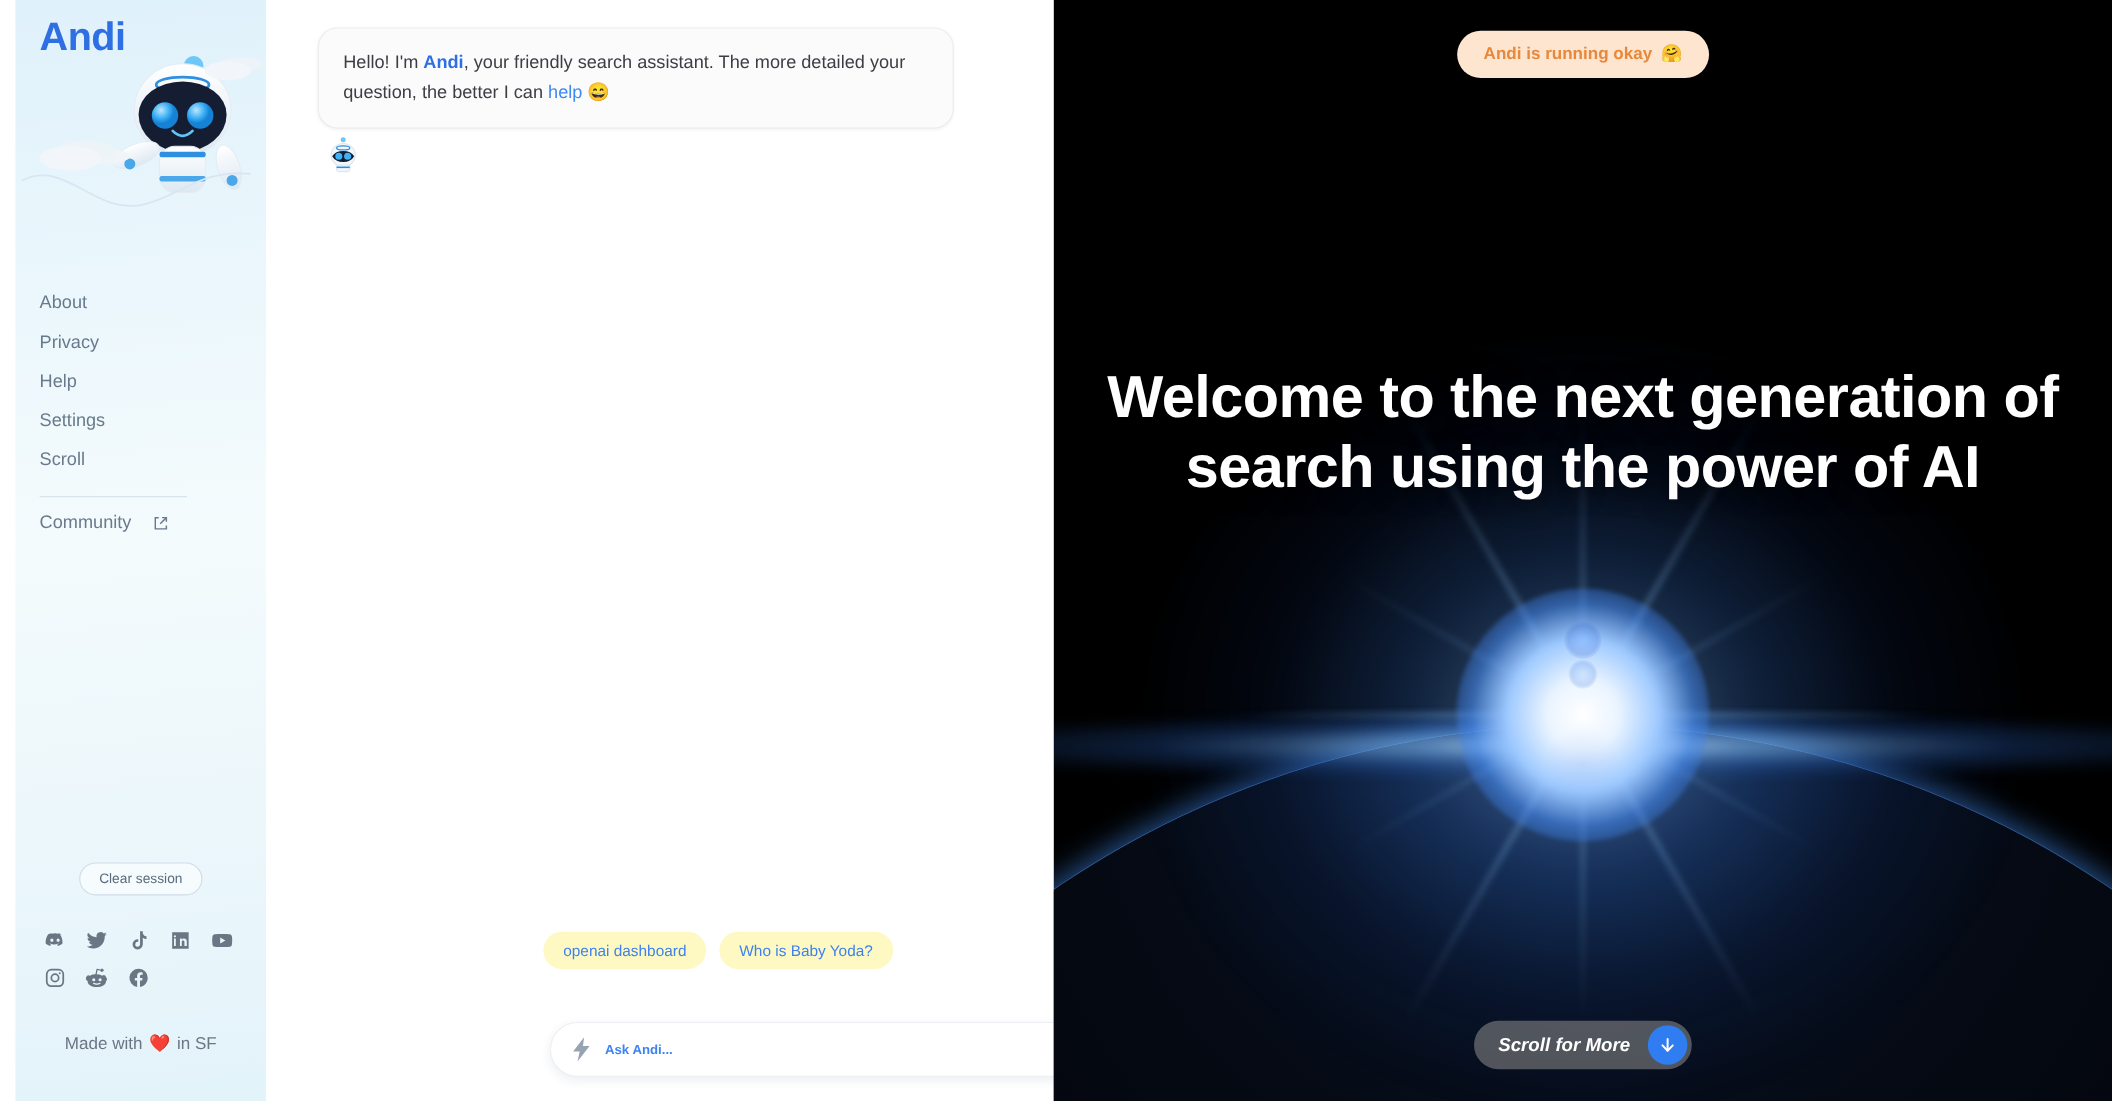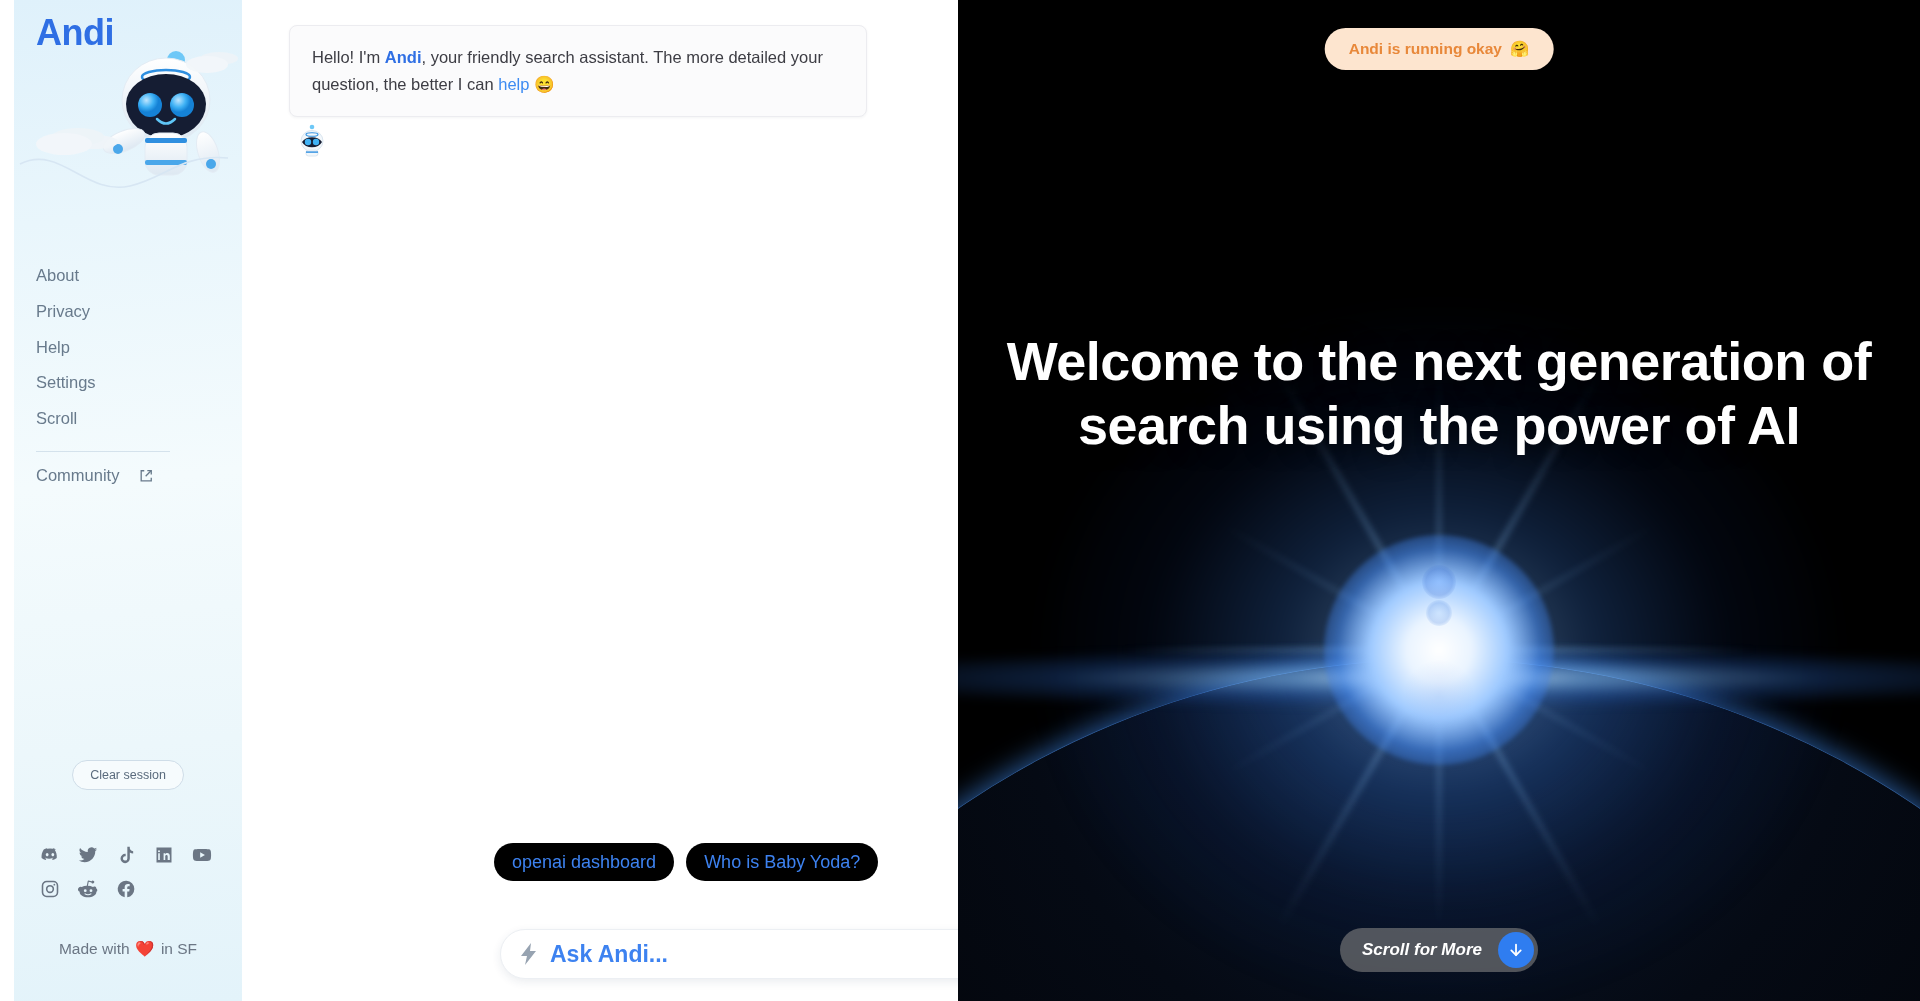--- a/index.html
+++ b/index.html
@@ -30,60 +30,60 @@
 
   .nav { position: absolute; left: 22px; top: 258px; width: 184px; }
   .nav-item {
     display: block; font-size: 16.5px; color: #687a8c;
     padding: 8px 0; text-decoration: none; cursor: pointer; line-height: 1.2;
   }
   .nav-divider { margin: 14px 0 6px 0; height: 1px; background: #d4e2ec; width: 134px; }
   .nav-item.community { display: flex; align-items: center; gap: 20px; }
   .ext-icon { width: 14px; height: 14px; display: inline-block; }
 
-  .clear-session-wrap { position: absolute; left: 0; top: 760px; width: 228px; display: flex; justify-content: center; }
+  .clear-session-wrap { position: absolute; left: 0; top: 784px; width: 228px; display: flex; justify-content: center; }
   .clear-session {
     font-size: 12.5px; color: #5a6b7d; background: rgba(255,255,255,.55);
     border: 1px solid #cfdde8; border-radius: 20px; padding: 7px 17px; cursor: pointer;
     font-family: "Liberation Sans", sans-serif;
   }
   .socials { position: absolute; left: 26px; top: 845px; width: 176px; display: flex; flex-wrap: wrap; gap: 14px 18px; }
   .social { width: 20px; height: 20px; color: #6b7684; cursor: pointer; display: block; }
   .made-with {
     position: absolute; left: 0; top: 940px; width: 228px; text-align: center;
     font-size: 15.5px; color: #6b7684; display: flex; align-items: center; justify-content: center; gap: 6px;
   }
 
   
   .chat { flex: 0 0 730px; width: 730px; height: 1001px; position: relative; background: #ffffff; }
   .bubble-row { position: absolute; left: 47px; top: 25px; width: 630px; }
   .bubble {
-    background: #fbfbfc; border: 1px solid #ececf0; border-radius: 8px;
+    background: #fbfbfc; border: 1px solid #ececf0; border-radius: 18px;
     padding: 18px 22px 19px 22px; box-shadow: 0 1px 3px rgba(20,30,60,.05);
     font-size: 16.5px; line-height: 1.62; color: #3d3d44; max-width: 578px;
   }
   .bubble b { color: #2f6fe4; font-weight: 700; }
   .bubble a { color: #3d8bf2; text-decoration: none; }
   .avatar-small { position: absolute; left: 8px; top: 98px; width: 30px; height: 34px; }
 
   .chips { position: absolute; left: 252px; bottom: 120px; width: 470px; display: flex; flex-wrap: wrap; gap: 12px; }
   .chip {
-    background: #000000; color: #3d82f0; border: none; border-radius: 20px;
-    font-size: 18px; padding: 10px 18px; cursor: pointer; line-height: 1;
+    background: #fef9c3; color: #3d82f0; border: none; border-radius: 20px;
+    font-size: 14px; padding: 10px 18px; cursor: pointer; line-height: 1;
     font-family: "Liberation Sans", sans-serif; white-space: nowrap;
   }
   .input-bar {
     position: absolute; left: 258px; bottom: 22px; width: 655px; height: 50px;
     background: #fff; border: 1px solid #eceff3; border-radius: 26px;
     box-shadow: 0 3px 10px rgba(30,50,90,.09);
     display: flex; align-items: center; padding: 0 6px 0 20px; gap: 12px;
   }
   .bolt-icon { width: 17px; height: 22px; flex: 0 0 17px; color: #97a3b1; }
   .ask-input {
-    flex: 1; border: none; outline: none; font-size: 23px; color: #3d82f0;
+    flex: 1; border: none; outline: none; font-size: 12px; color: #3d82f0;
     font-family: "Liberation Sans", sans-serif; font-weight: 600; background: transparent;
   }
   .ask-input::placeholder { color: #3d82f0; opacity: 1; font-weight: 600; }
   .send-btn {
     width: 38px; height: 38px; flex: 0 0 38px; border-radius: 50%;
     background: #2f7df0; border: none; cursor: pointer;
     display: flex; align-items: center; justify-content: center;
   }
 
   

